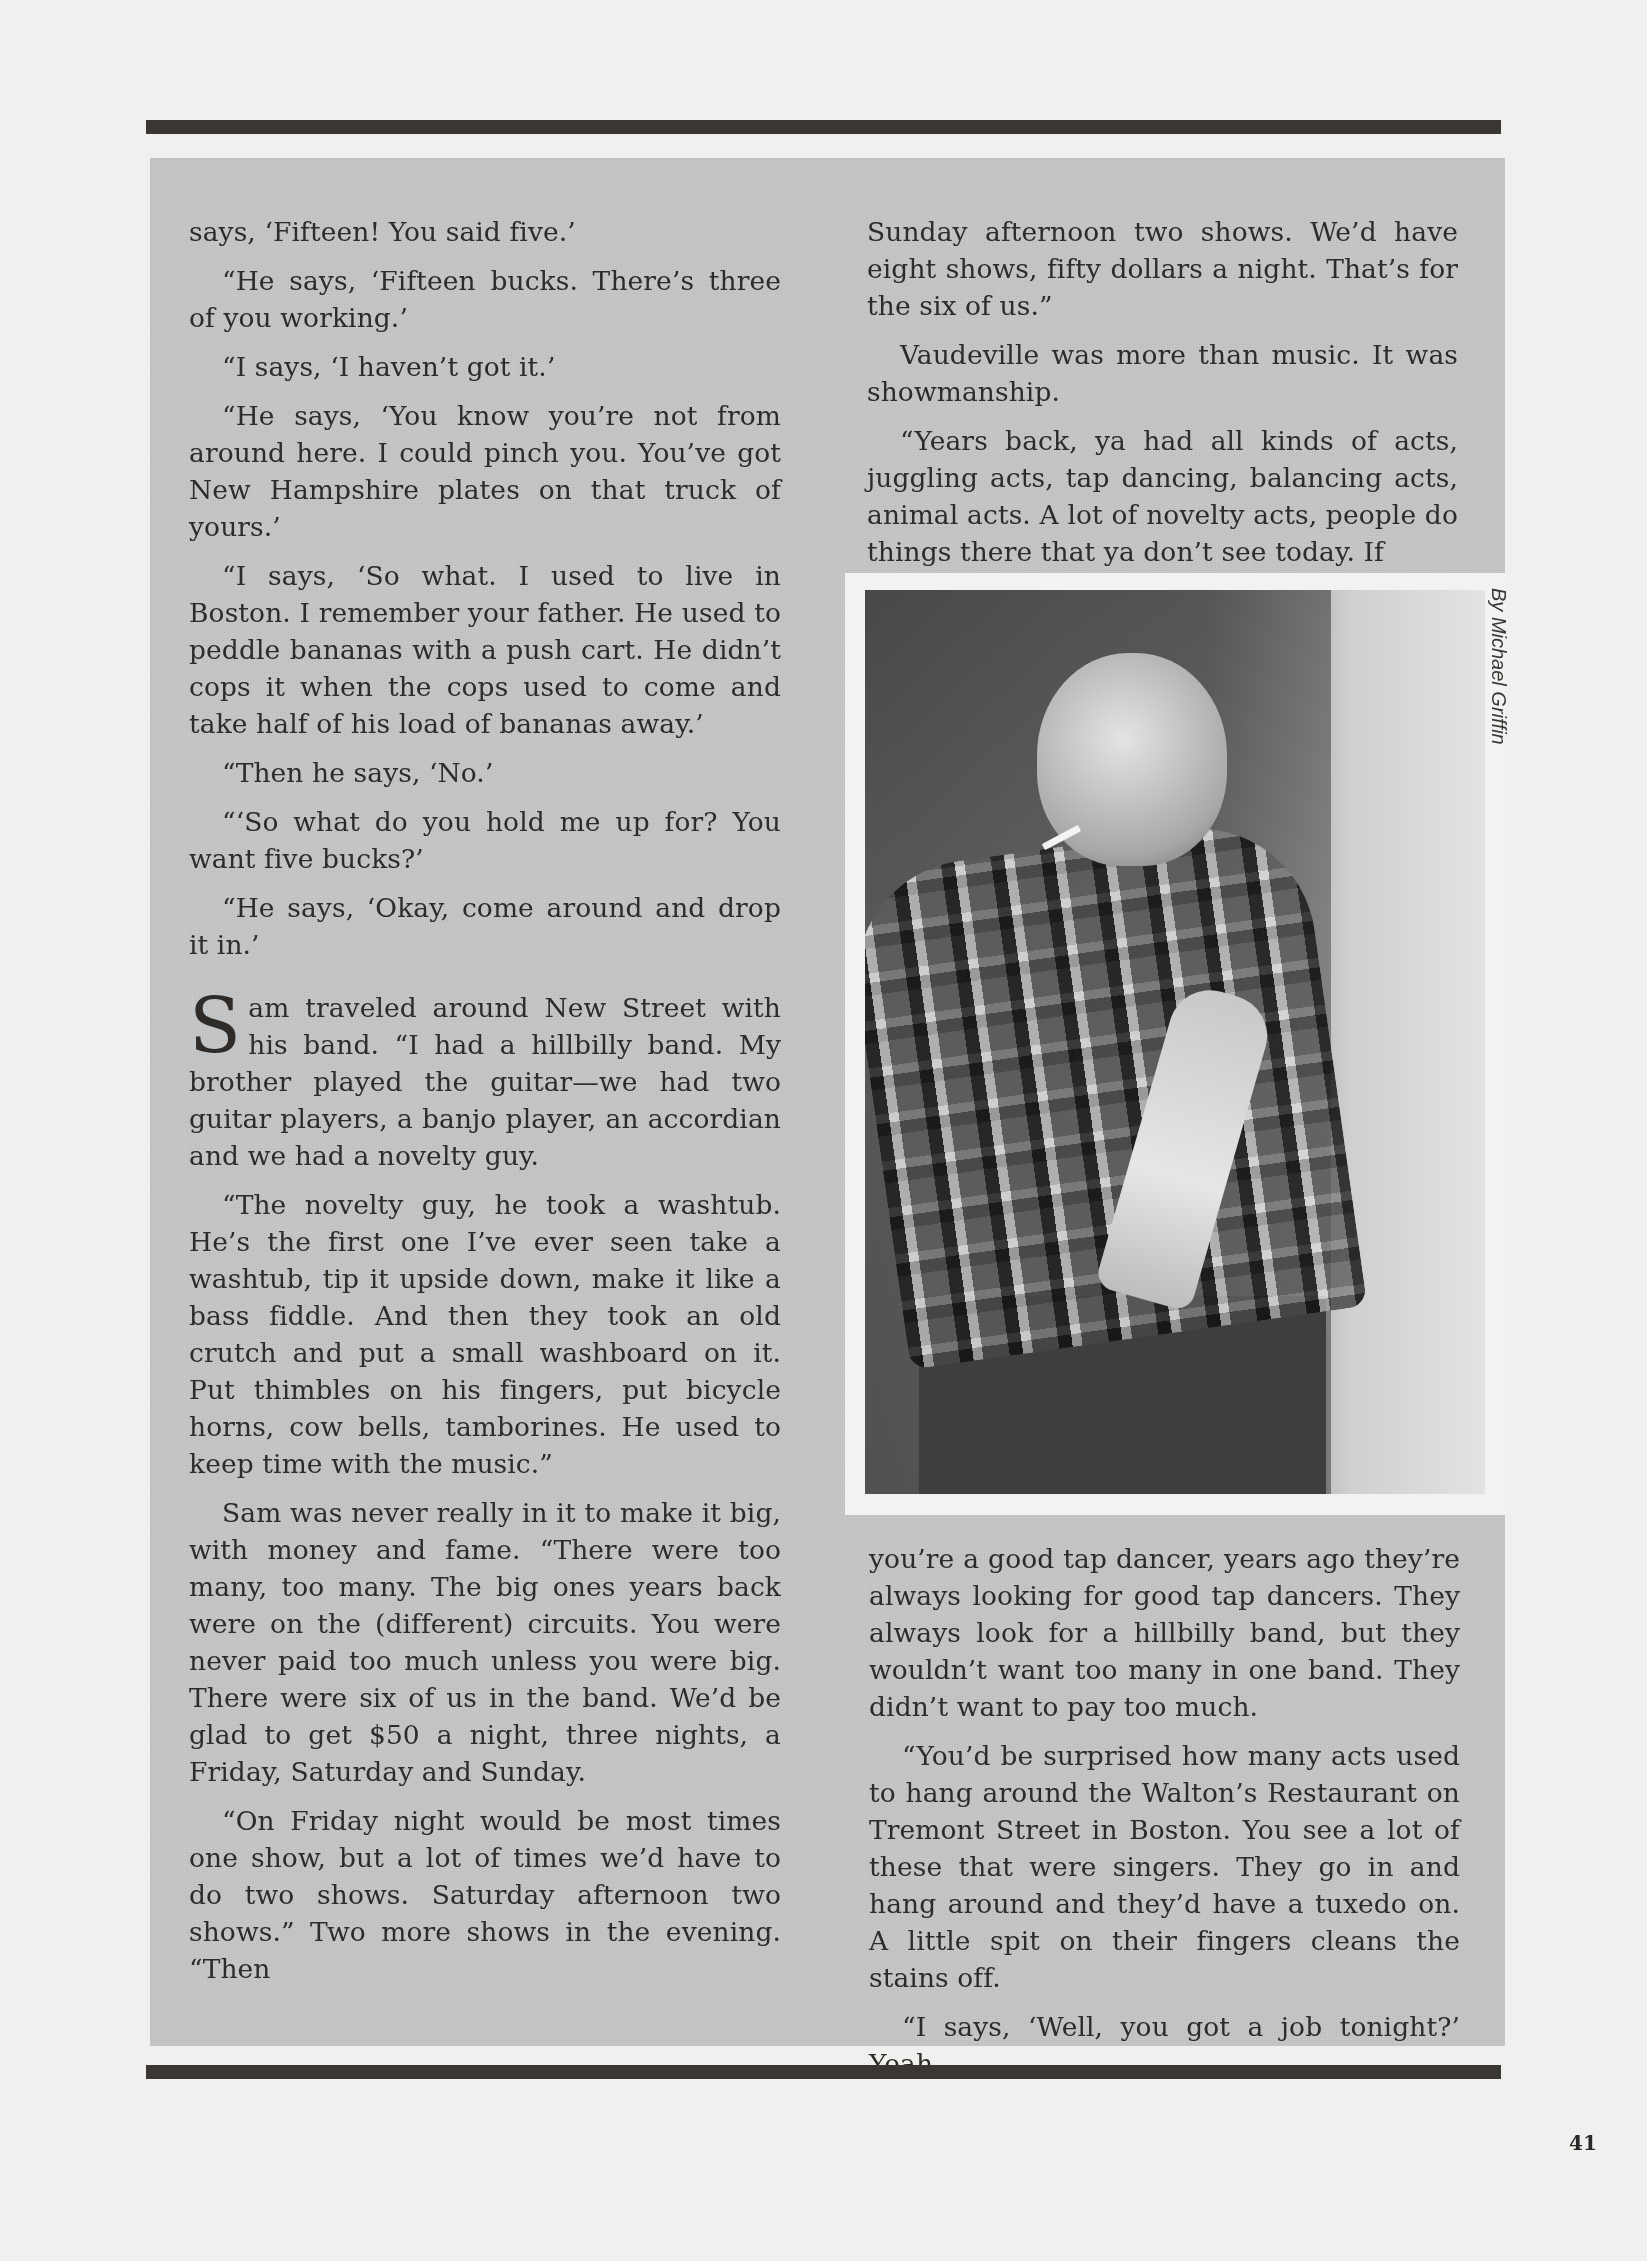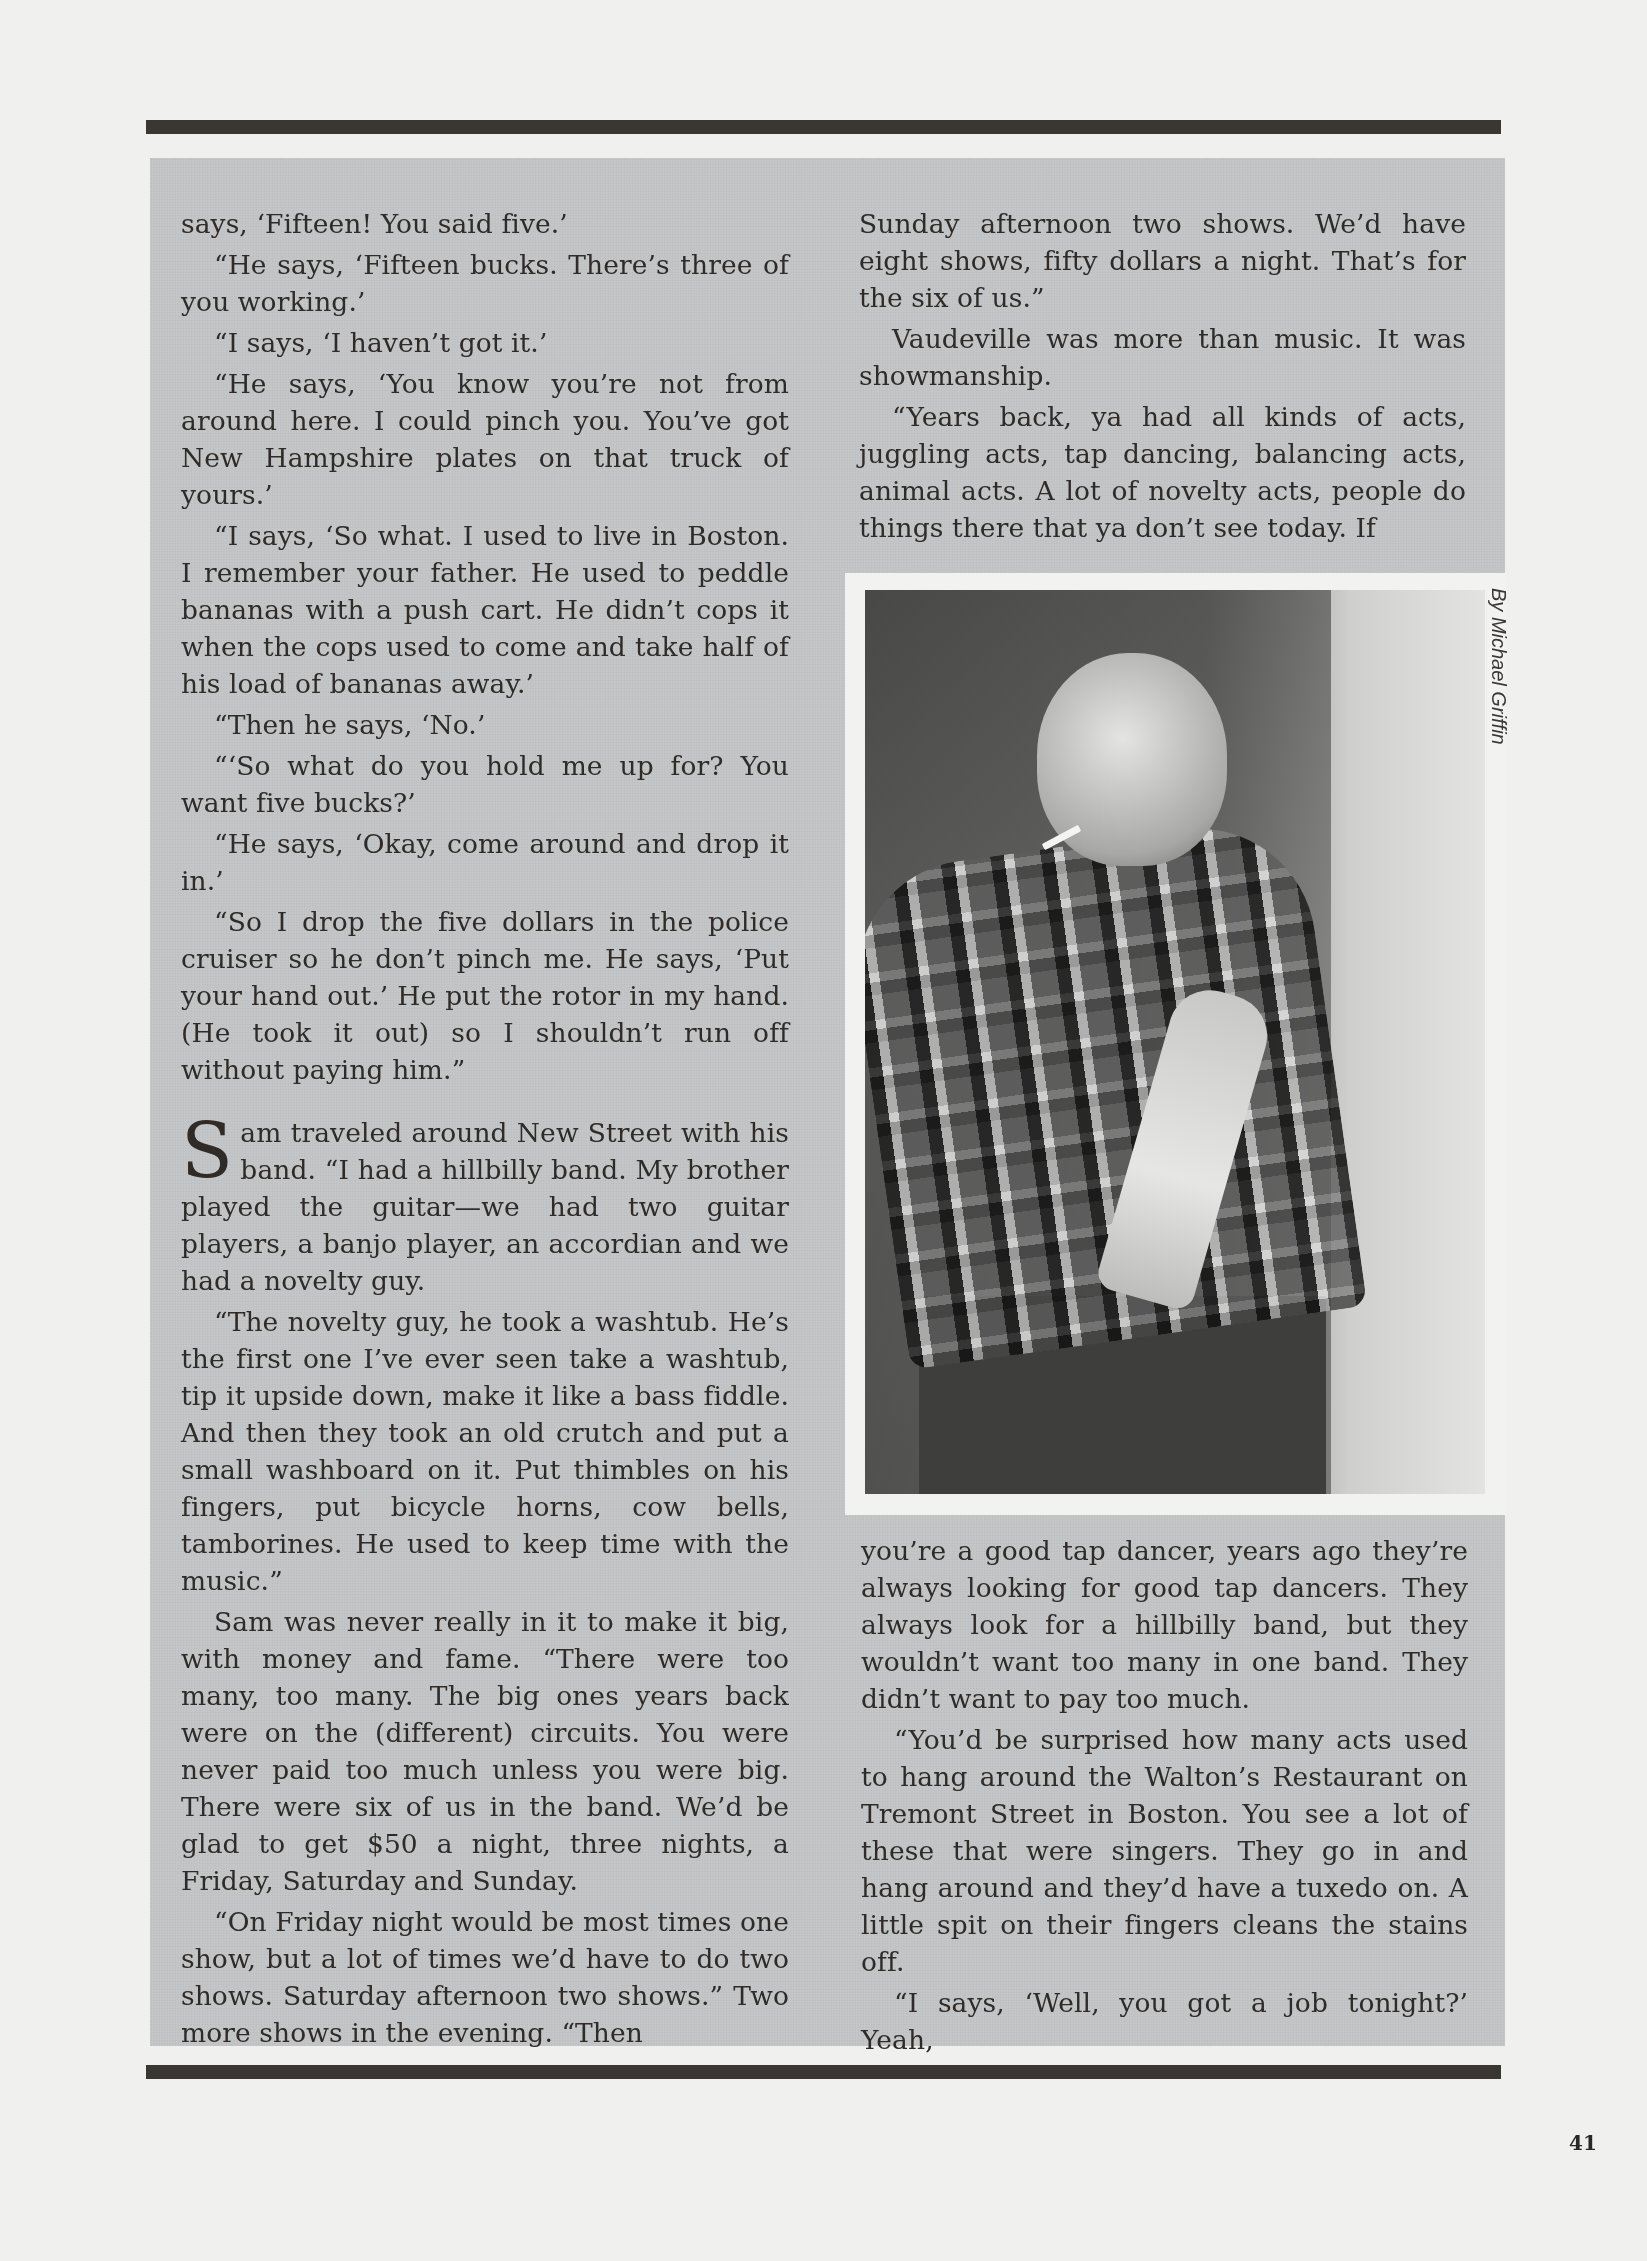--- a/index.html
+++ b/index.html
@@ -4,21 +4,21 @@
 <style>
   html, body { margin:0; padding:0; }
   body { width:1647px; height:2261px; background:#f0f0ee; position:relative; overflow:hidden;
          font-family:"DejaVu Serif", serif; color:#2e2b28; }
   .rule { position:absolute; left:146px; width:1355px; height:13.6px; background:#3a3632; }
   .rule.top { top:120px; }
   .rule.bottom { top:2065px; }
   .panel { position:absolute; left:150px; top:158px; width:1355px; height:1888px; background:#c4c5c6;
            background-image:radial-gradient(#b6b7b8 0.5px, transparent 0.5px); background-size:2.7px 2.7px; }
   .col { position:absolute; font-size:26.5px; line-height:37px; text-align:justify; letter-spacing:0.1px; }
-  .col p { margin:4px; text-indent:0; }
+  .col p { margin:12px; text-indent:0; }
   .col p.ind { text-indent:33px; }
   .col-left { left:177px; top:201px; width:616px; }
   .col-right-top { left:855px; top:201px; width:615px; }
   .col-right-bottom { left:857px; top:1528px; width:615px; }
   .dropcap { float:left; font-size:76px; line-height:63px; margin:4.5px 7.2px 0 0; font-weight:normal; }
   .photo-frame { position:absolute; left:845px; top:573px; width:661px; height:942px; background:#f2f2f0; }
   .photo { position:absolute; left:865px; top:590px; width:620px; height:904px;
            background:linear-gradient(90deg,#5a5a58 0%,#6d6d6b 30%,#7a7a78 55%,#cfcfcd 78%,#e3e3e1 100%);
            overflow:hidden; }
   .photo .wall-shadow { position:absolute; left:0; top:0; width:466px; height:100%; background:linear-gradient(180deg,#3c3c3a,#575755 40%,#4a4a48); opacity:.6; }
@@ -46,21 +46,20 @@
 
 <div class="col col-left">
   <p>says, ‘Fifteen! You said five.’</p>
   <p class="ind">“He says, ‘Fifteen bucks. There’s three of you working.’</p>
   <p class="ind">“I says, ‘I haven’t got it.’</p>
   <p class="ind">“He says, ‘You know you’re not from around here. I could pinch you. You’ve got New Hampshire plates on that truck of yours.’</p>
   <p class="ind">“I says, ‘So what. I used to live in Boston. I remember your father. He used to peddle bananas with a push cart. He didn’t cops it when the cops used to come and take half of his load of bananas away.’</p>
   <p class="ind">“Then he says, ‘No.’</p>
   <p class="ind">“‘So what do you hold me up for? You want five bucks?’</p>
   <p class="ind">“He says, ‘Okay, come around and drop it in.’</p>
-  <p class="ind">“So I drop the five dollars in the police cruiser so he don’t pinch me. He says, ‘Put your hand out.’ He put the rotor in my hand. (He took it out) so I shouldn’t run off without paying him.”</p>
   <p style="margin-top:26px;"><span class="dropcap">S</span><span>am traveled around New Street with his band. “I had a hillbilly band. My brother played the guitar—we had two guitar players, a banjo player, an accordian and we had a novelty guy.</span></p>
   <p class="ind">“The novelty guy, he took a washtub. He’s the first one I’ve ever seen take a washtub, tip it upside down, make it like a bass fiddle. And then they took an old crutch and put a small washboard on it. Put thimbles on his fingers, put bicycle horns, cow bells, tamborines. He used to keep time with the music.”</p>
   <p class="ind">Sam was never really in it to make it big, with money and fame. “There were too many, too many. The big ones years back were on the (different) circuits. You were never paid too much unless you were big. There were six of us in the band. We’d be glad to get $50 a night, three nights, a Friday, Saturday and Sunday.</p>
   <p class="ind">“On Friday night would be most times one show, but a lot of times we’d have to do two shows. Saturday afternoon two shows.” Two more shows in the evening. “Then</p>
 </div>
 
 <div class="col col-right-top">
   <p>Sunday afternoon two shows. We’d have eight shows, fifty dollars a night. That’s for the six of us.”</p>
   <p class="ind">Vaudeville was more than music. It was showmanship.</p>
   <p class="ind">“Years back, ya had all kinds of acts, juggling acts, tap dancing, balancing acts, animal acts. A lot of novelty acts, people do things there that ya don’t see today. If</p>

